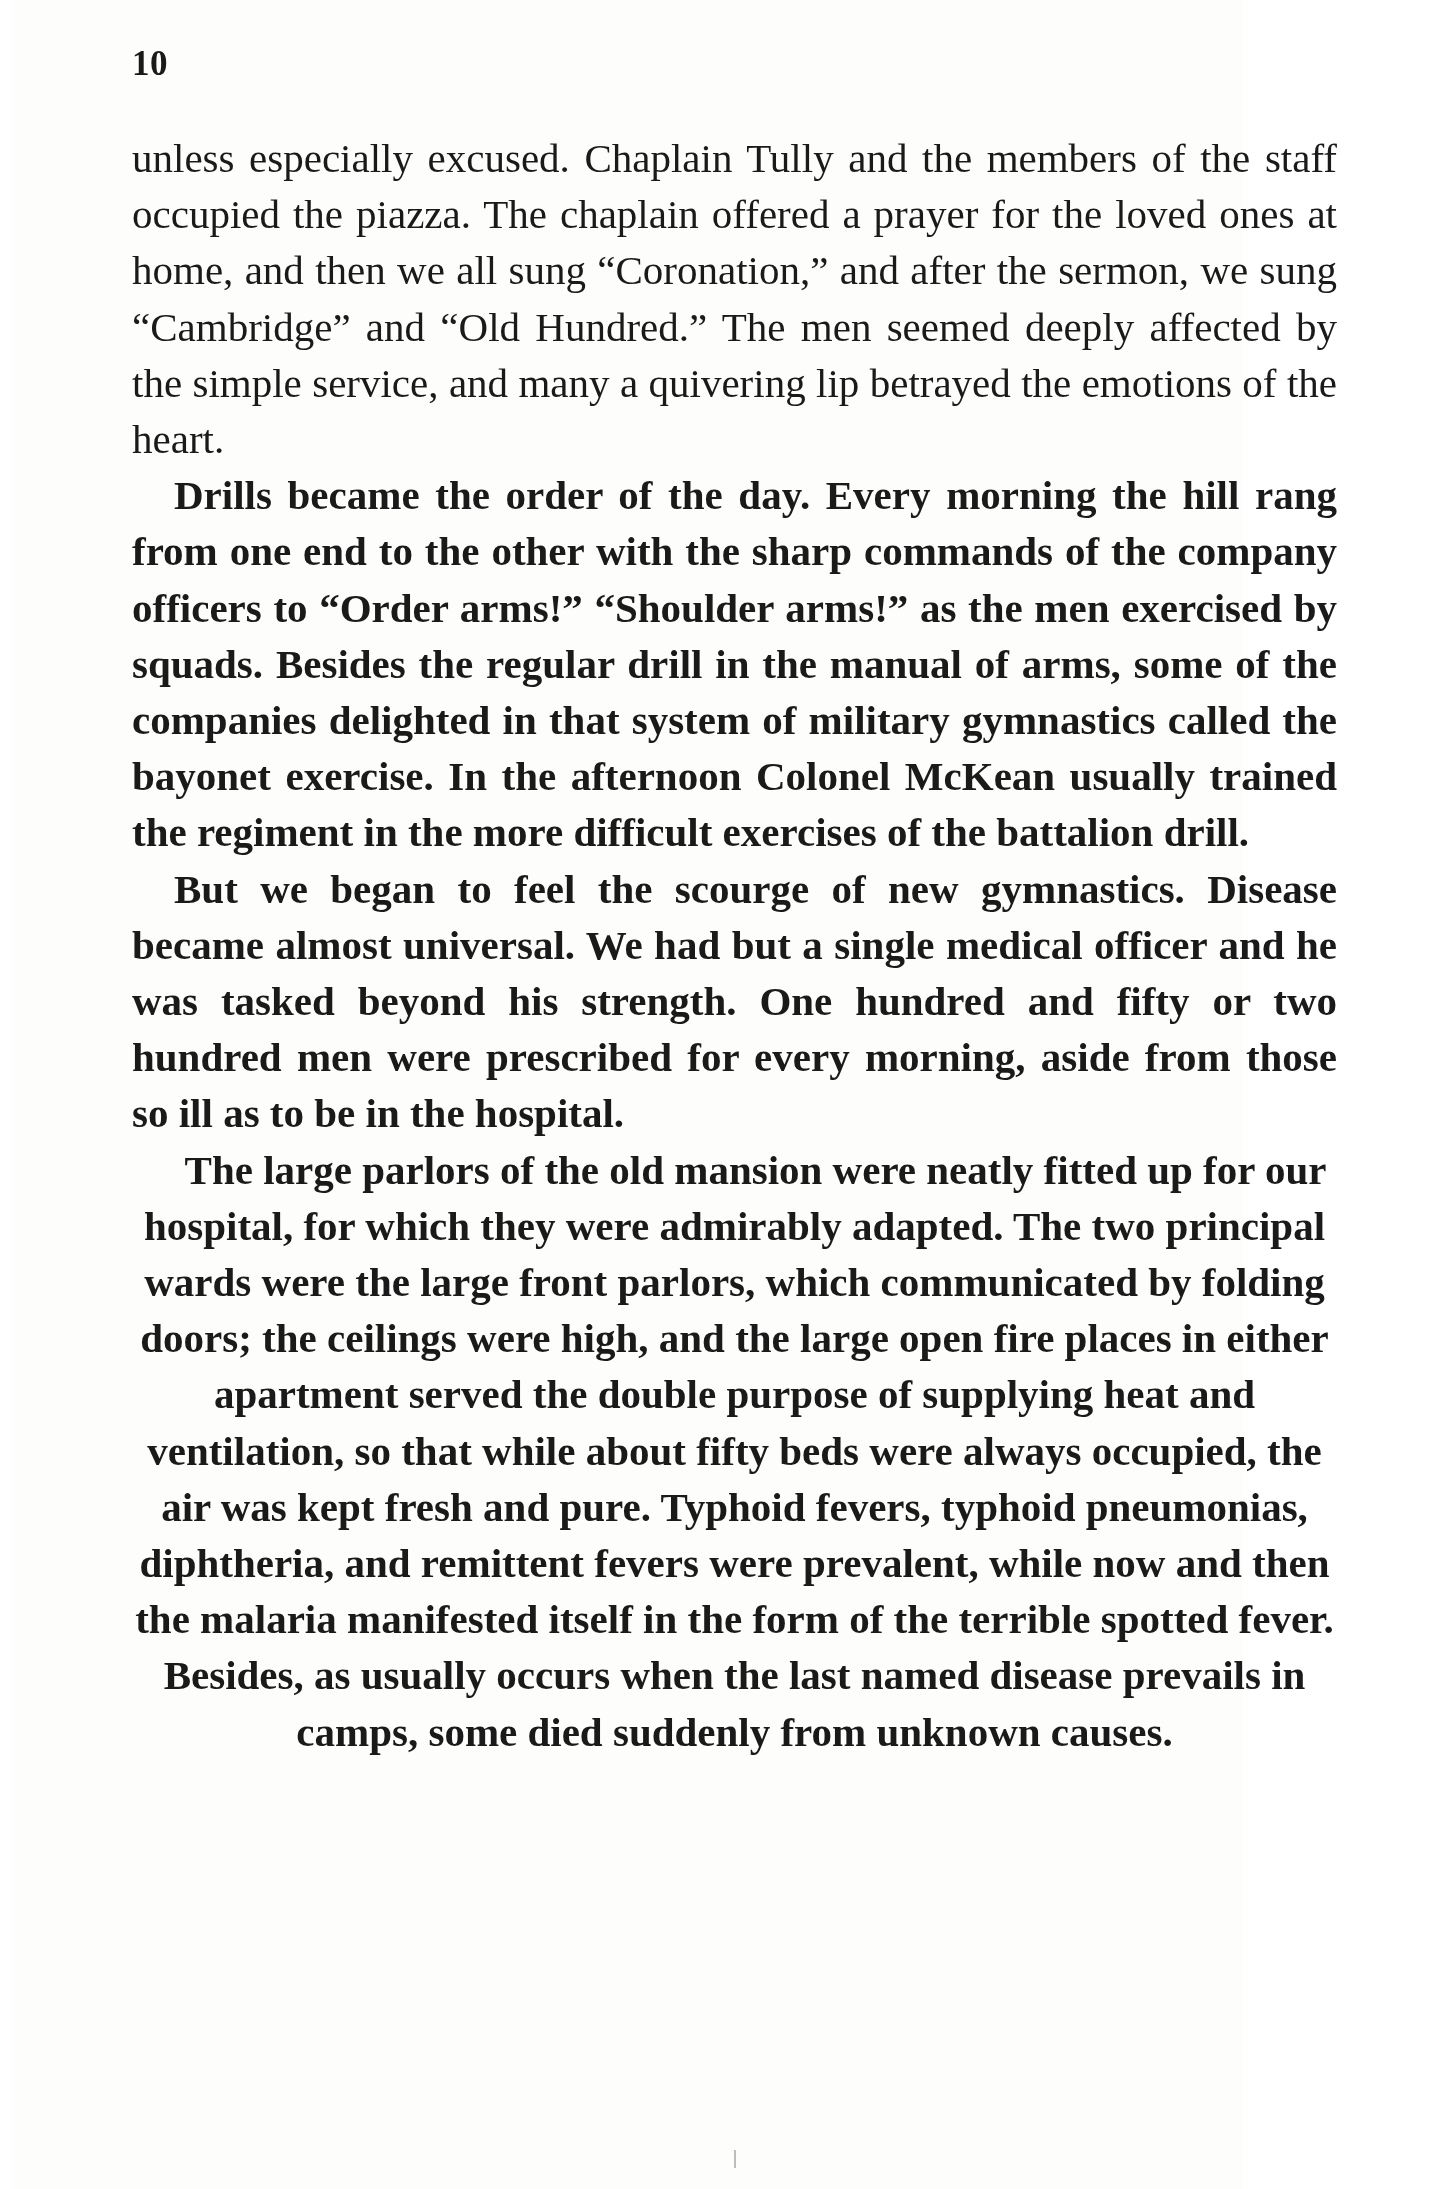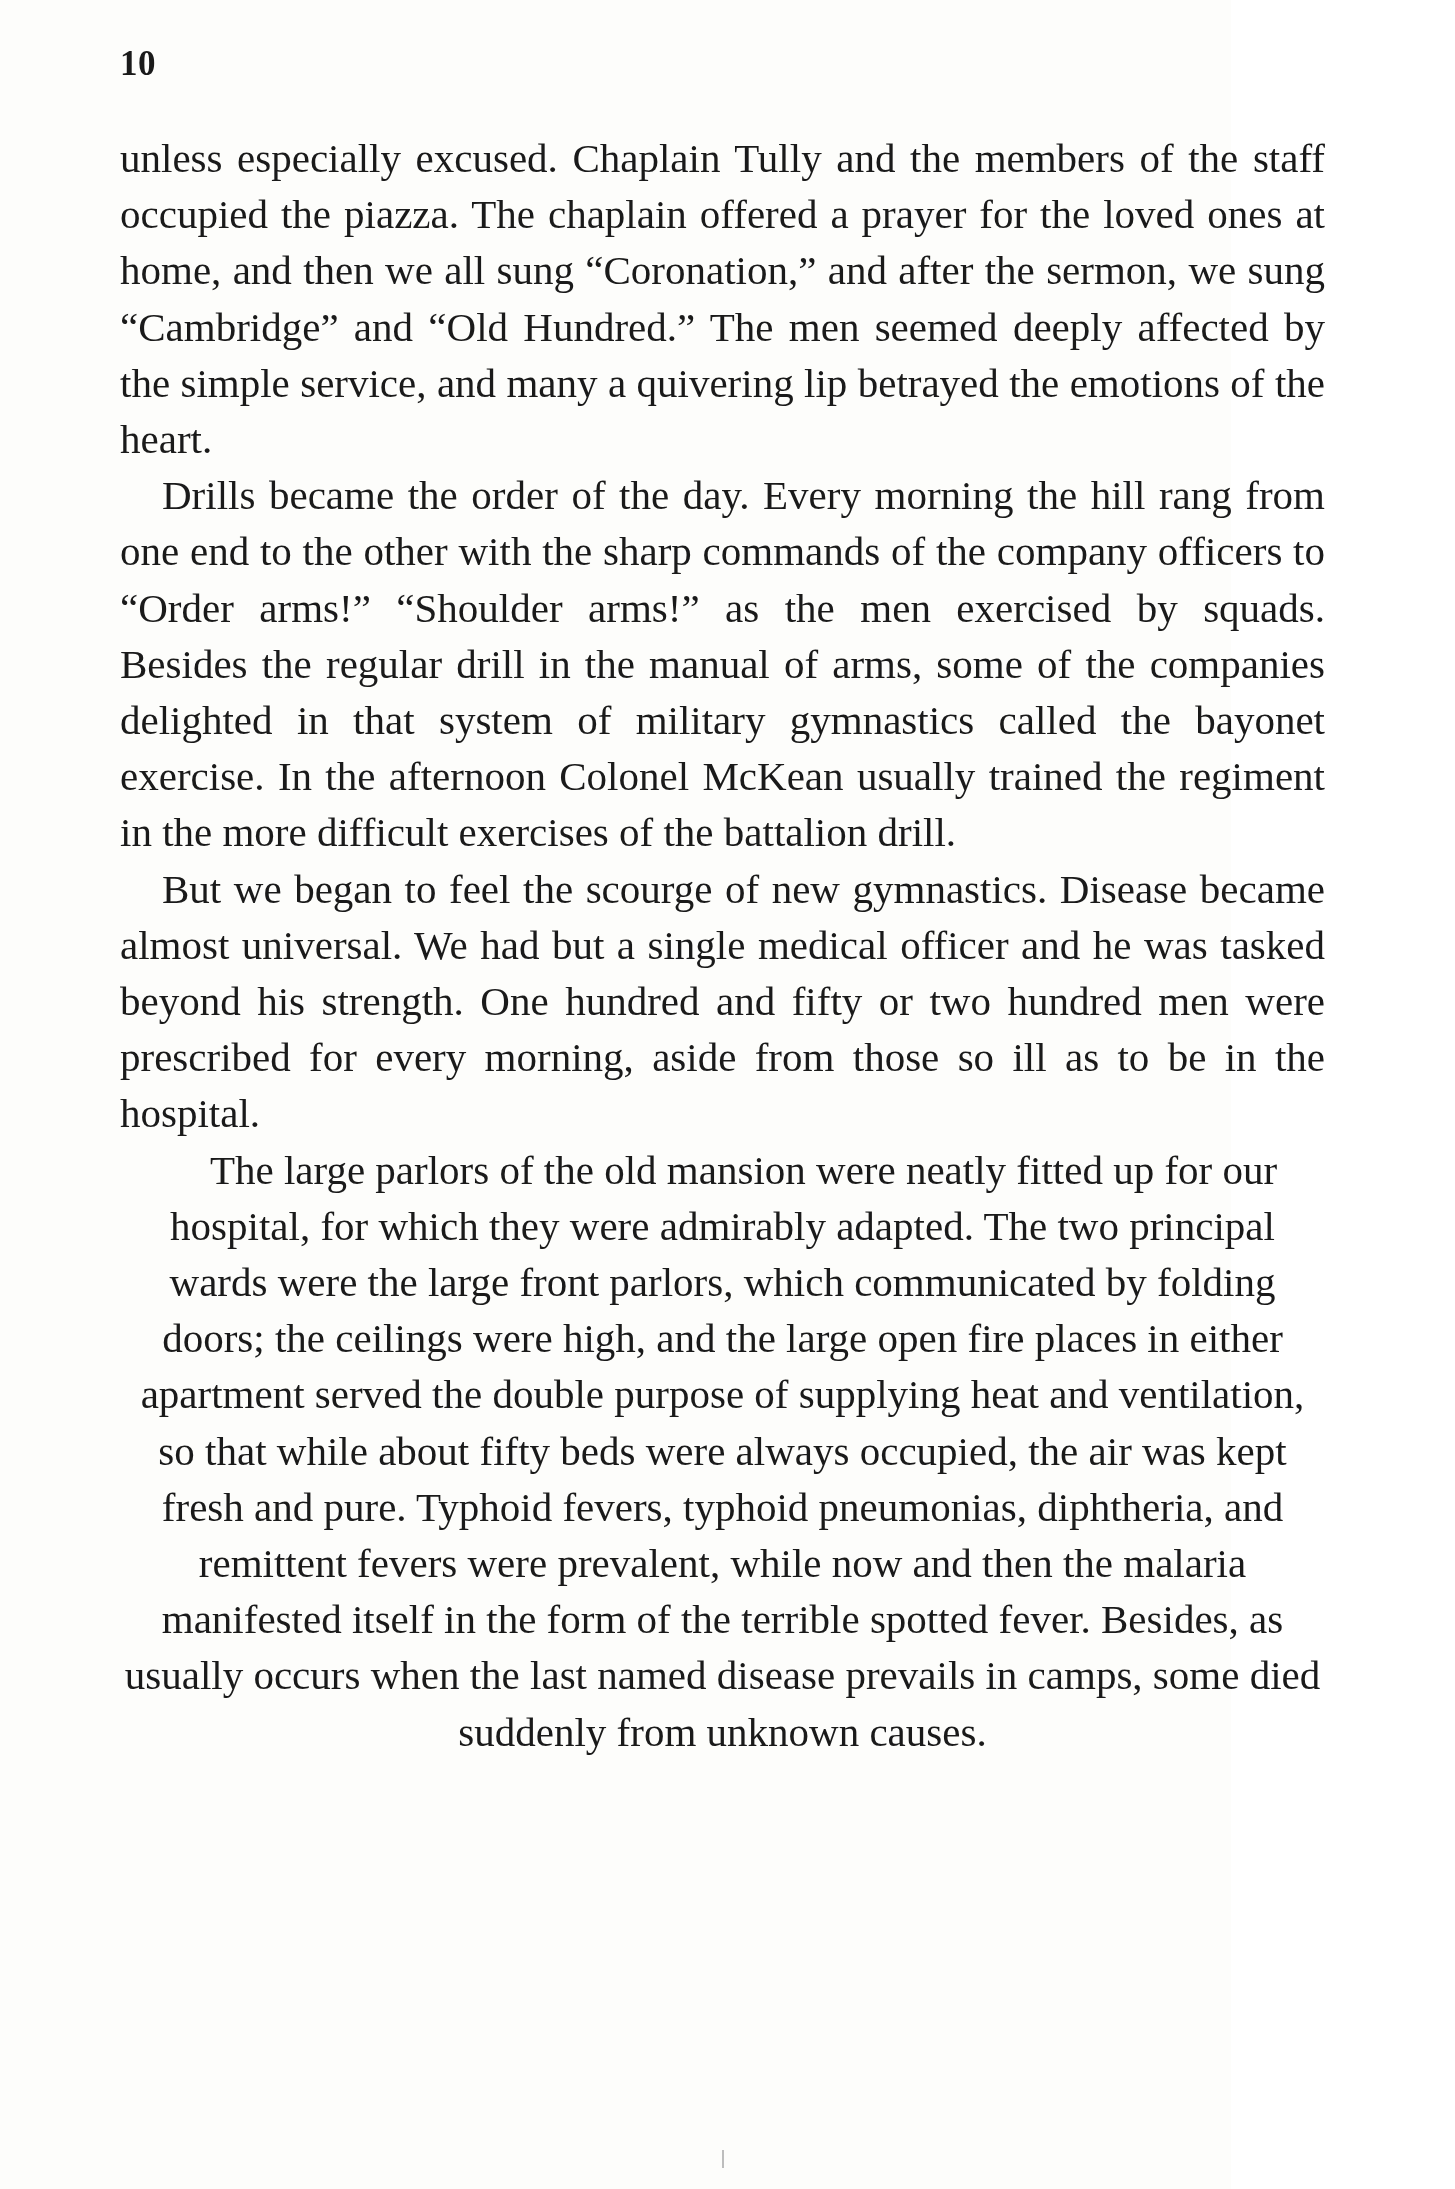--- a/index.html
+++ b/index.html
@@ -10,21 +10,21 @@
   body {
     width: 1455px;
     height: 2189px;
     font-family: "Liberation Serif", serif;
     color: #1a1a1a;
     position: relative;
     overflow: hidden;
   }
   .page {
     position: absolute;
-    left: 0;
+    left: 12px;
     top: 0;
     width: 1183px;
     height: 2189px;
     background: #fdfdfb;
     padding-left: 48px;
   }
   .header {
     position: absolute;
     left: 120px;
     top: 38px;
@@ -58,20 +58,21 @@
   p.para {
     margin: 0;
     font-size: 41px;
     line-height: 56.2px;
     text-align: justify;
     text-justify: inter-word;
     text-indent: 0;
   }
   p.para.indent {
     text-indent: 42px;
+    font-weight: bold;
   }
   p.para:last-child {
     text-align: center;
   }
   .tick {
     position: absolute;
     left: 722px;
     top: 2150px;
     width: 2px;
     height: 18px;

